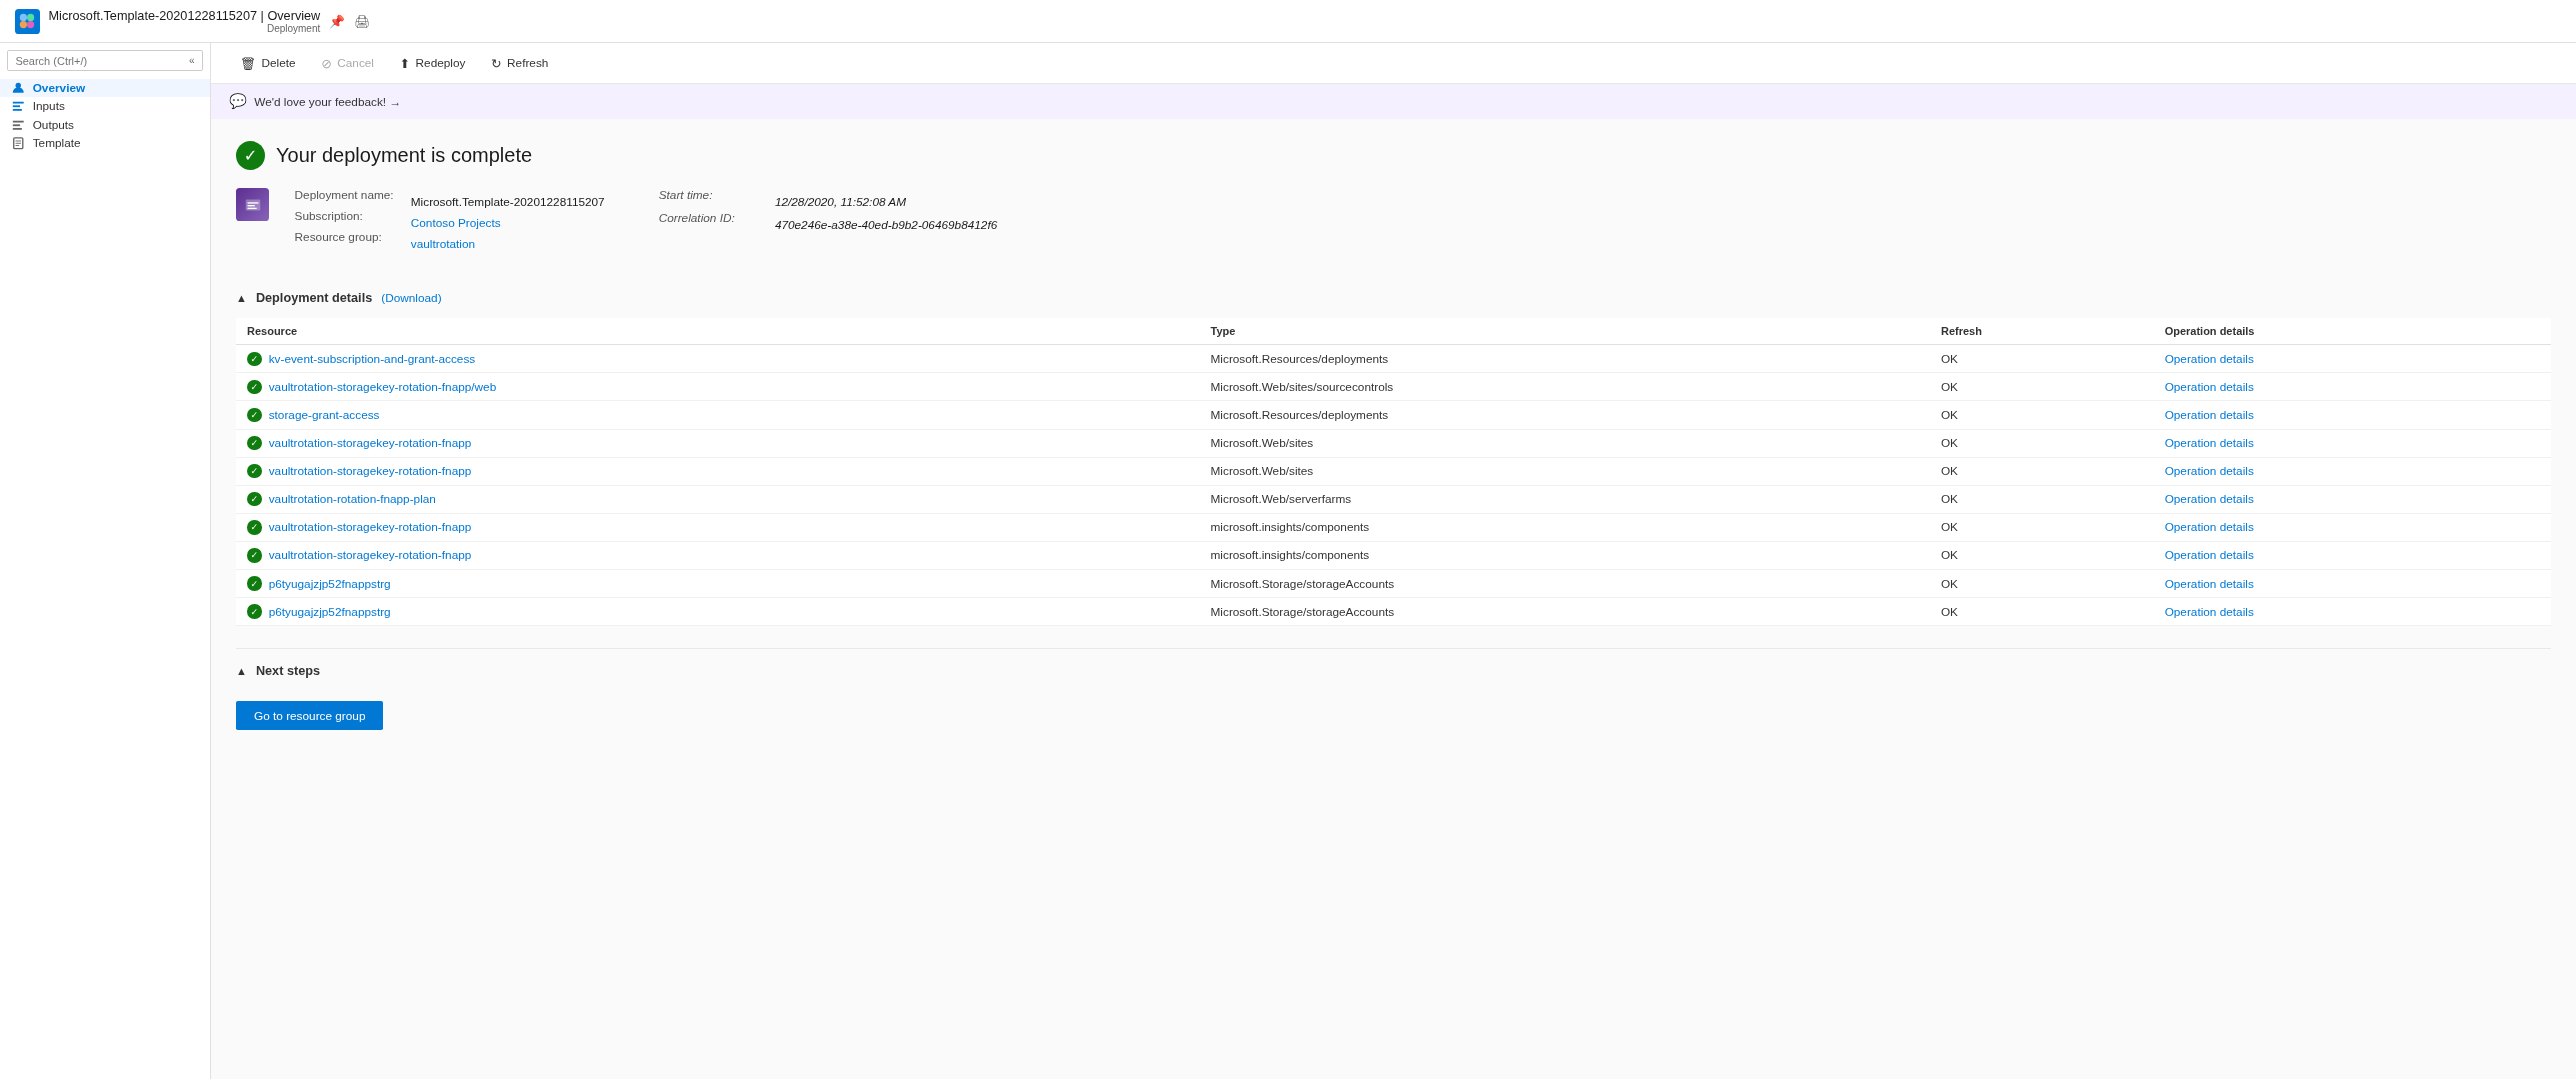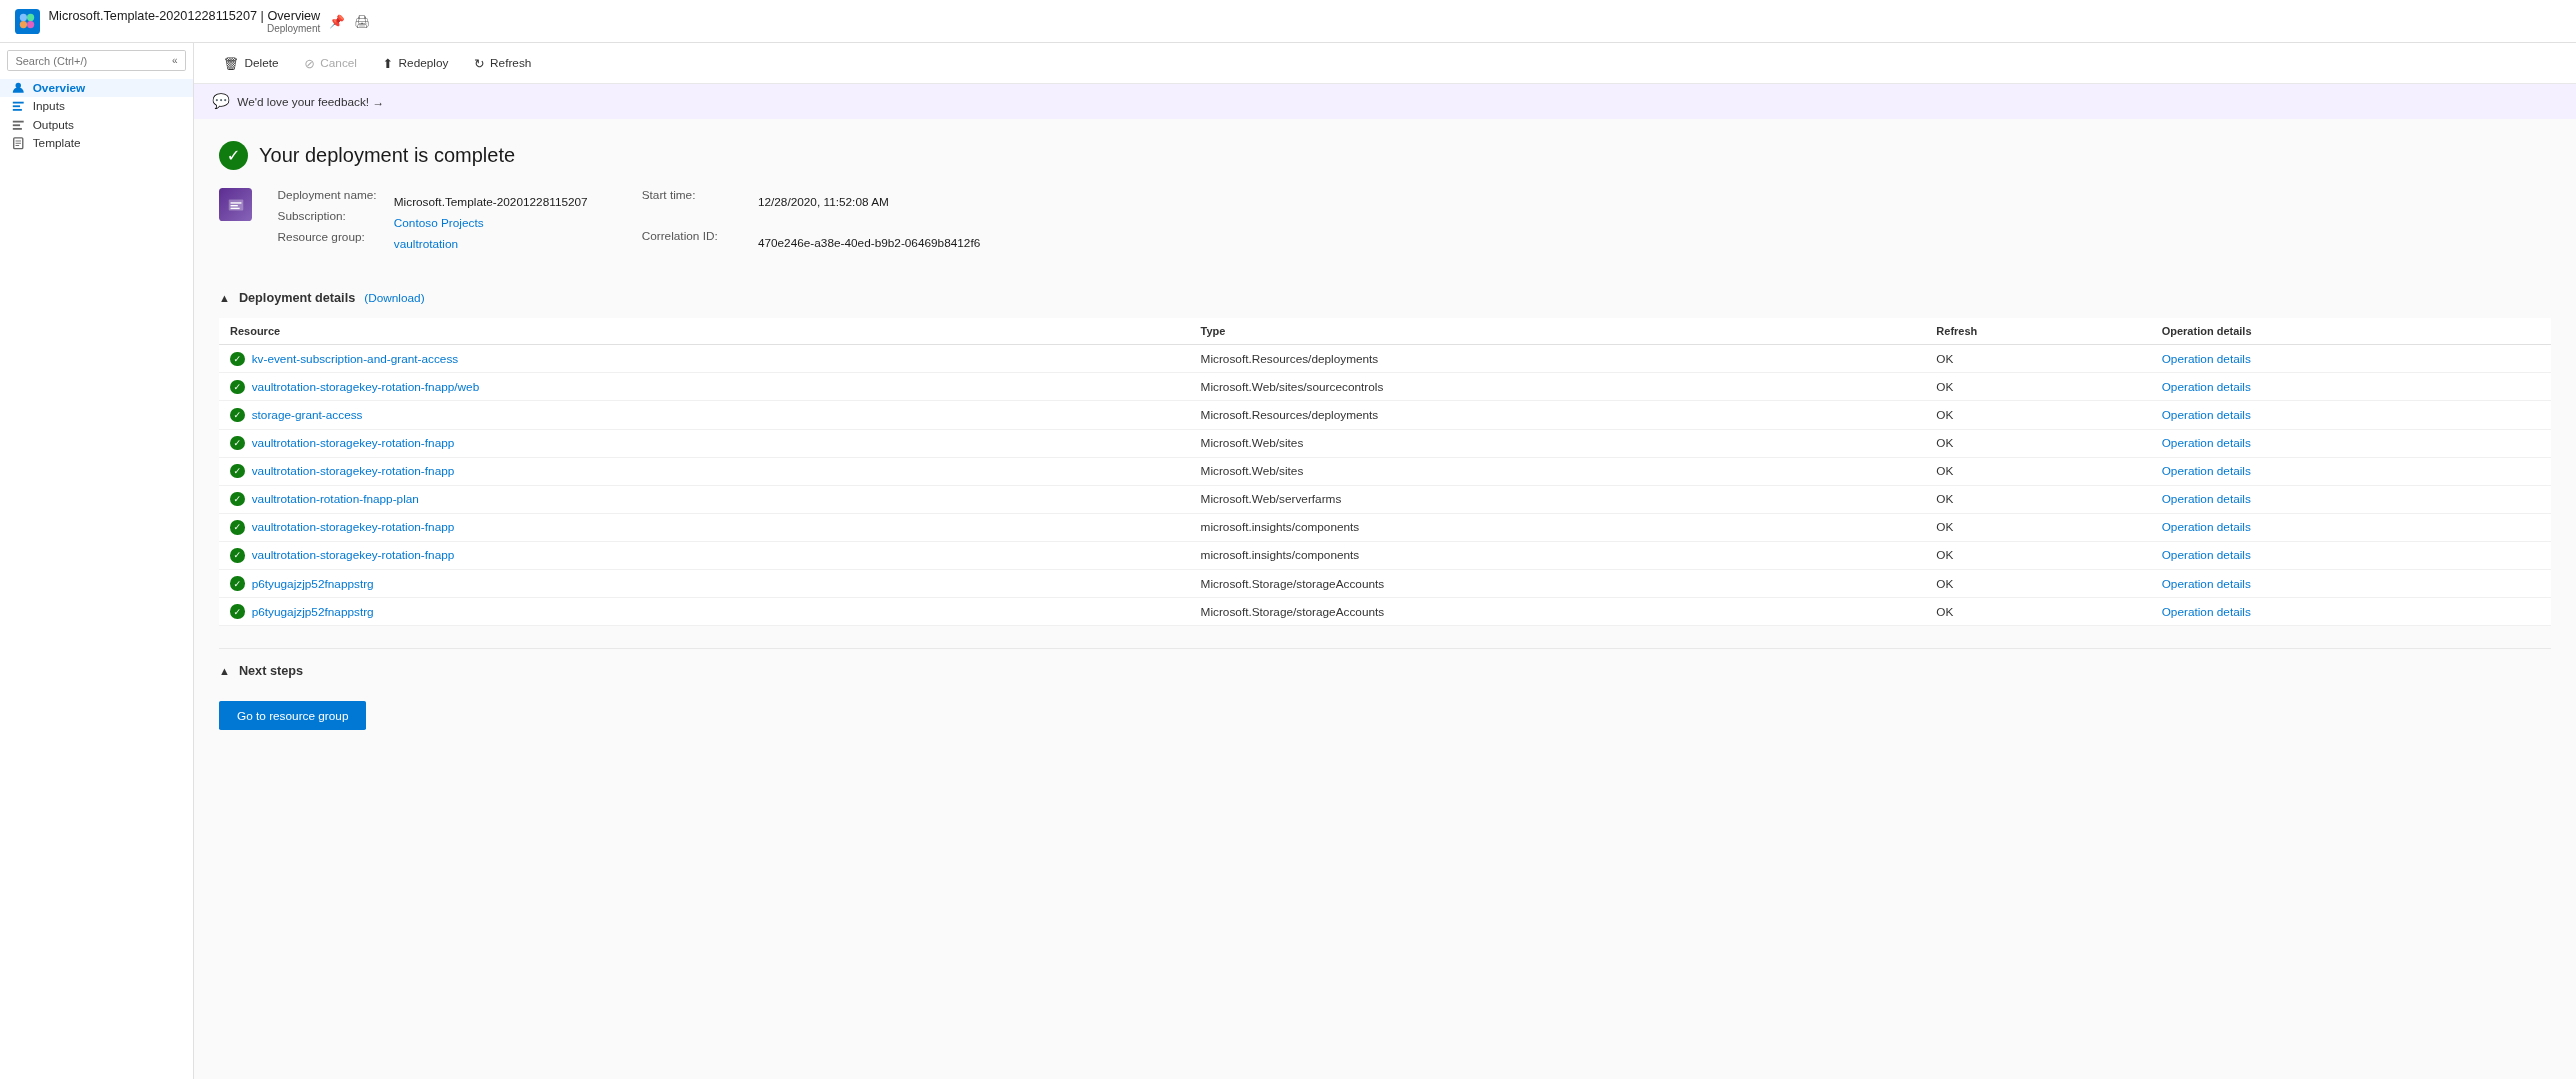--- a/index.html
+++ b/index.html
@@ -27,21 +27,21 @@
     .header-main-title { font-size: 12.7px; font-weight: 400; color: #1a1a1a; }
     .header-subtitle { font-size: 10px; color: #666; text-align: right; }
     .header-icons { display: flex; gap: 9px; margin-left: 9px; align-items: center; }
     .header-icons span { cursor: pointer; color: #555; font-size: 12.7px; }
 
     
     .layout { display: flex; flex: 1; overflow: hidden; }
 
     
     .sidebar {
-      width: 194px;
+      width: 211px;
       border-right: 0.9px solid #e0e0e0;
       background: #fff;
       display: flex;
       flex-direction: column;
       overflow-y: auto;
       flex-shrink: 0;
     }
     .search-box {
       display: flex;
       align-items: center;
@@ -134,21 +134,21 @@
     .deploy-complete-title { font-size: 20px; font-weight: 300; color: #1a1a1a; }
 
     
     .deploy-meta {
       display: flex;
       gap: 54px;
       margin-bottom: 22px;
       margin-left: 3.6px;
     }
     .deploy-meta-left { display: flex; flex-direction: column; gap: 0; }
-    .deploy-meta-right { display: flex; flex-direction: column; gap: 20px; }
+    .deploy-meta-right { display: flex; flex-direction: column; gap: 2px; font-style: italic; }
     .meta-row { display: flex; gap: 7.2px; font-size: 11.8px; }
     .meta-label { color: #555; min-width: 109px; }
     .meta-value { color: #1a1a1a; margin-top: 7px; }
     .meta-value.link { color: #0078d4; cursor: pointer; text-decoration: none; }
 
     
     .deploy-icon-wrap {
       width: 33px; height: 33px;
       background: linear-gradient(135deg, #5c2d91, #8764b8);
       border-radius: 3.6px;

